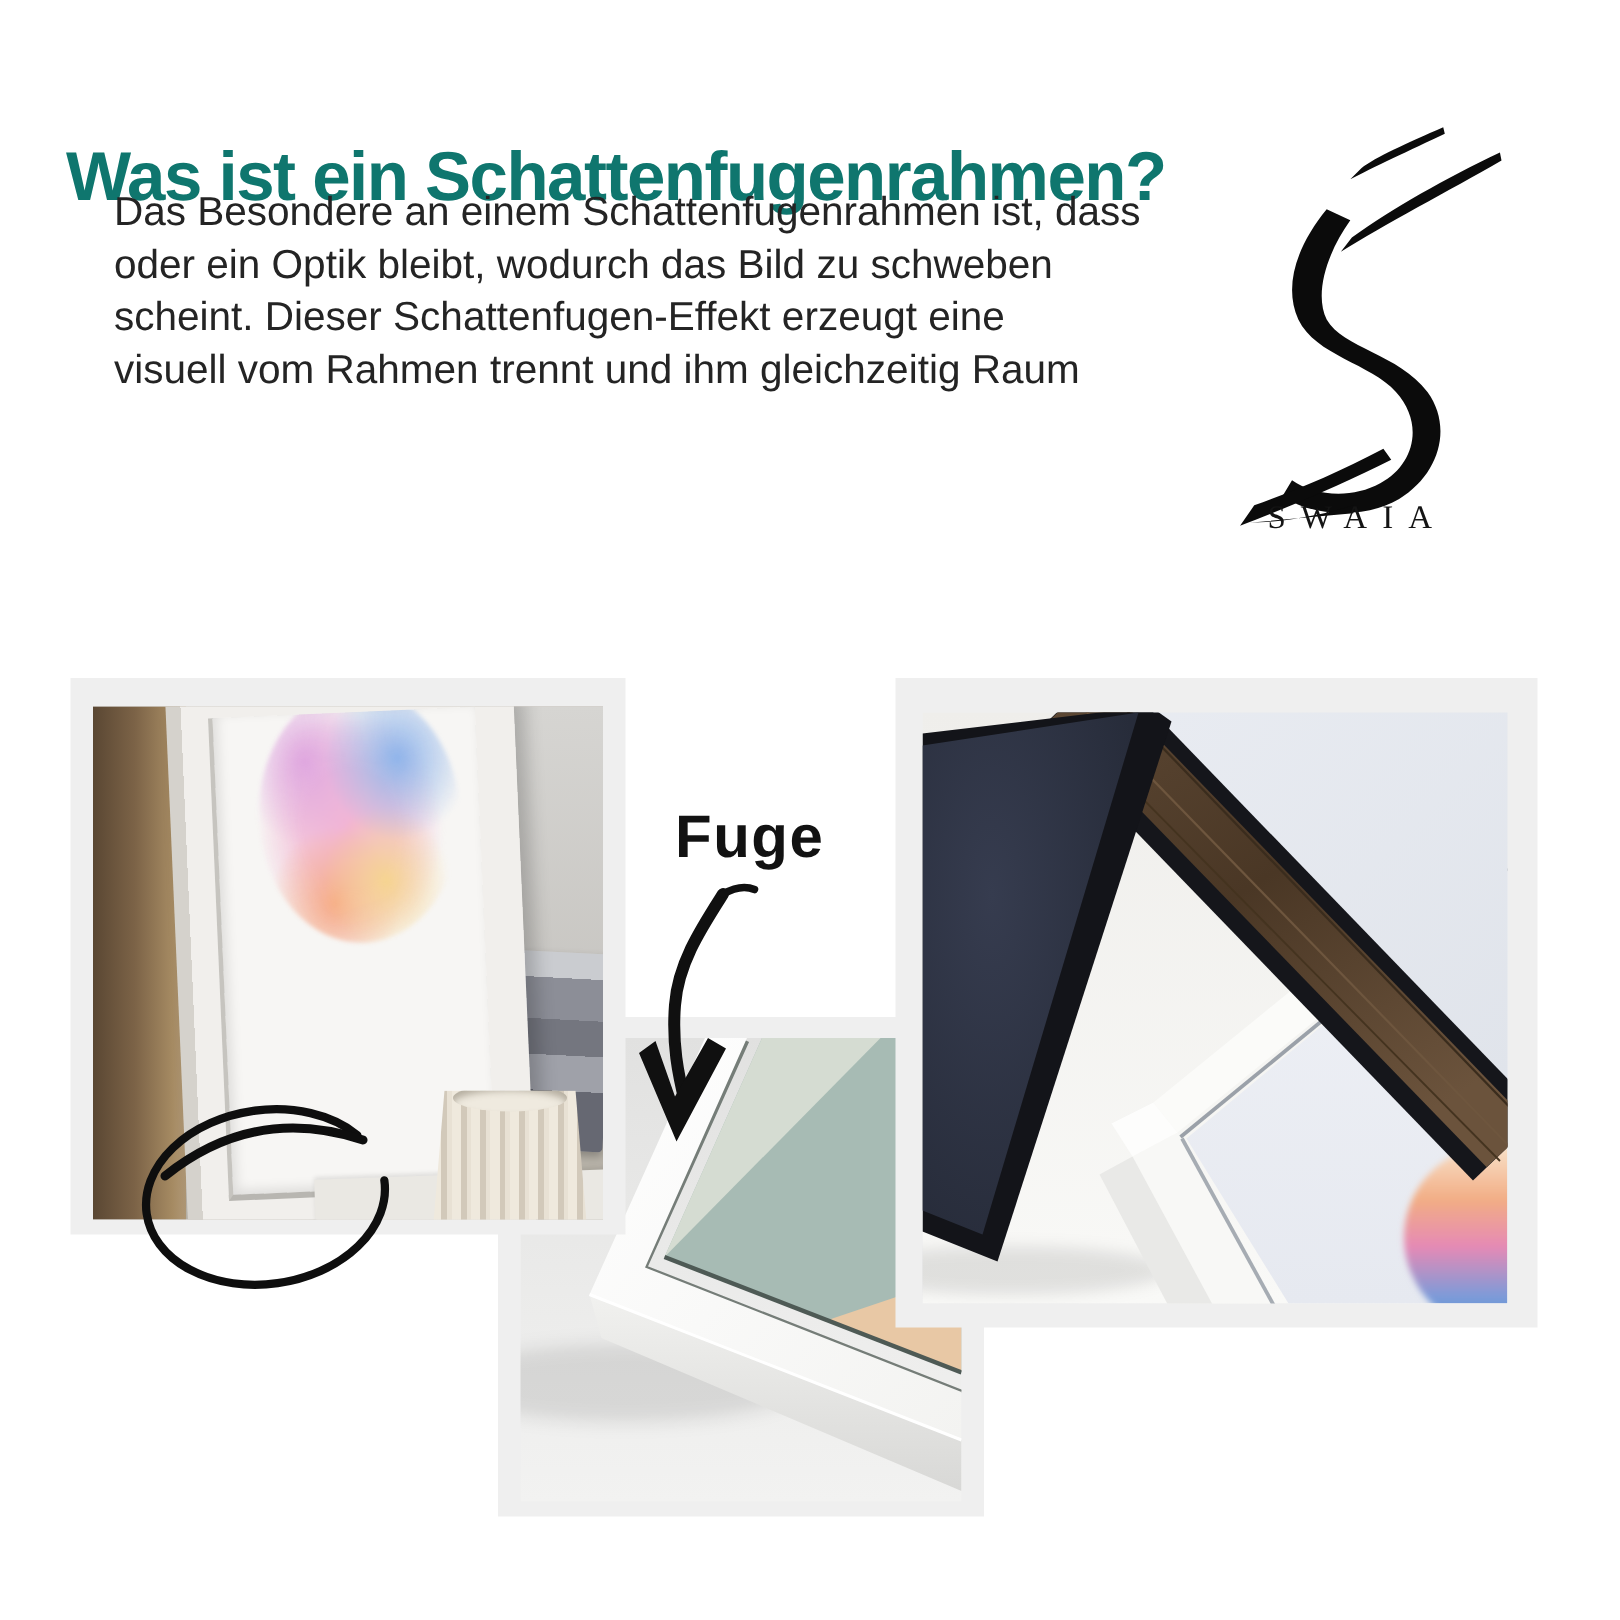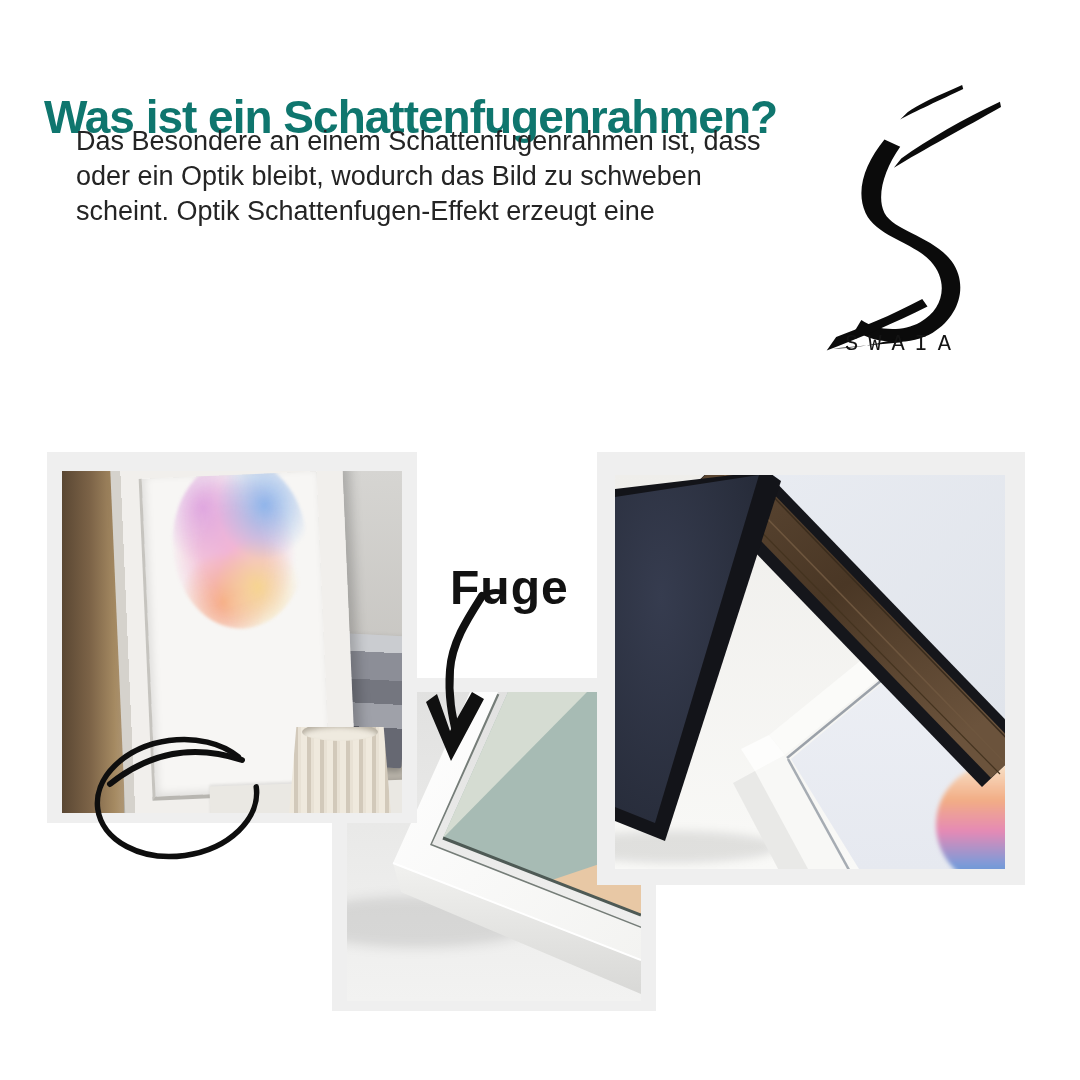--- a/index.html
+++ b/index.html
@@ -7,21 +7,21 @@
     font-family:"Liberation Sans",sans-serif;color:#1a1a1a;}
 
   
   .headline{position:absolute;left:44px;top:62px;font-size:46px;line-height:48px;font-weight:700;
     letter-spacing:-1px;color:#0f766e;}
   .intro{position:absolute;left:44px;top:124px;}
   .intro .line{font-size:27px;line-height:35px;color:#242424;white-space:nowrap;margin-left:32px;}
 
   
   .brand-logo{position:absolute;left:812px;top:58px;width:210px;height:310px;}
-  .brand-wordmark{position:absolute;left:845px;top:332px;font-family:Liberation Mono, monospace;
+  .brand-wordmark{position:absolute;left:845px;top:332px;font-family:Liberation Serif, serif;
     font-size:22px;letter-spacing:10px;color:#141414;}
 
   
   .card{position:absolute;background:#efefef;}
   .card-left{left:47px;top:452px;width:370px;height:371px;z-index:2;}
   .card-right{left:597px;top:452px;width:428px;height:433px;z-index:2;}
   .card-mid{left:332px;top:678px;width:324px;height:333px;z-index:1;}
   .photo{position:absolute;overflow:hidden;}
   .photo-left{left:15px;top:19px;width:340px;height:342px;background:#b7b2a8;}
   .photo-mid{left:15px;top:14px;width:294px;height:309px;}
@@ -49,35 +49,36 @@
       radial-gradient(60% 60% at 45% 55%, #f2b3d4 0%, #f3c3da 40%, rgba(243,195,218,0) 78%);}
   .lp-sill{position:absolute;left:148px;right:-6px;bottom:-6px;height:36px;background:#eae8e3;
     transform:rotate(-2deg);box-shadow:0 -2px 3px rgba(0,0,0,.08);}
   .lp-vase{position:absolute;left:226px;top:256px;width:104px;height:100px;
     background:repeating-linear-gradient(90deg,#efe9dd 0 6px,#d2c9ba 6px 10px,#e8e1d4 10px 13px);
     clip-path:polygon(8% 0,92% 0,100% 100%,0 100%);}
   .lp-vase-mouth{position:absolute;left:14px;top:-4px;right:14px;height:18px;background:#efeadf;
     border-radius:50%;box-shadow:inset 0 4px 5px rgba(90,80,60,.38);}
 
   
-  .fuge-label{position:absolute;left:450px;top:536px;font-size:48px;font-weight:800;letter-spacing:1px;
-    color:#121212;z-index:6;margin-top:24px;}
+  .fuge-label{position:absolute;left:450px;top:536px;font-size:40px;font-weight:800;letter-spacing:1px;
+    color:#121212;z-index:6;}
   .arrow-svg{position:absolute;left:410px;top:584px;z-index:6;}
   .circle-svg{position:absolute;left:82px;top:718px;z-index:6;}
 </style>
 </head>
 <body>
 
 <div class="poster-canvas">
 
   <h1 class="headline">Was ist ein Schattenfugenrahmen?</h1>
   <div class="intro">
     <div class="line">Das Besondere an einem Schattenfugenrahmen ist, dass</div>
     <div class="line">oder ein Optik bleibt, wodurch das Bild zu schweben</div>
-    <div class="line">scheint. Optik Schattenfugen-Effekt erzeugt eine</div>
+    <div class="line">scheint. Dieser Schattenfugen-Effekt erzeugt eine</div>
+    <div class="line">visuell vom Rahmen trennt und ihm gleichzeitig Raum</div>
   </div>
 
   <svg class="brand-logo" viewBox="0 0 200 280" width="210" height="294">
     <path d="M 143,18 C 120,28 100,37 91,44 L 84,51 C 97,44 123,32 144,22 Z" fill="#0b0b0b"></path>
     <path d="M 179,34 C 145,50 110,70 85,88 L 78,97 C 105,80 147,58 180,39 Z" fill="#0b0b0b"></path>
     <path d="M 69,70 C 51,92 41,118 51,140 C 62,163 97,168 113,186 C 131,206 125,232 103,244
              C 85,254 61,252 47,242 L 41,252 C 59,265 93,267 115,254 C 141,238 149,208 133,186
              C 115,162 79,158 69,140 C 61,124 69,98 84,77 Z" fill="#0b0b0b"></path>
     <path d="M 105,222 C 75,238 45,250 23,258 L 14,271 C 43,260 80,244 110,229 Z" fill="#0b0b0b"></path>
     <path d="M 86,258 C 60,266 35,269 20,269 L 86,263 Z" fill="#0b0b0b"></path>

